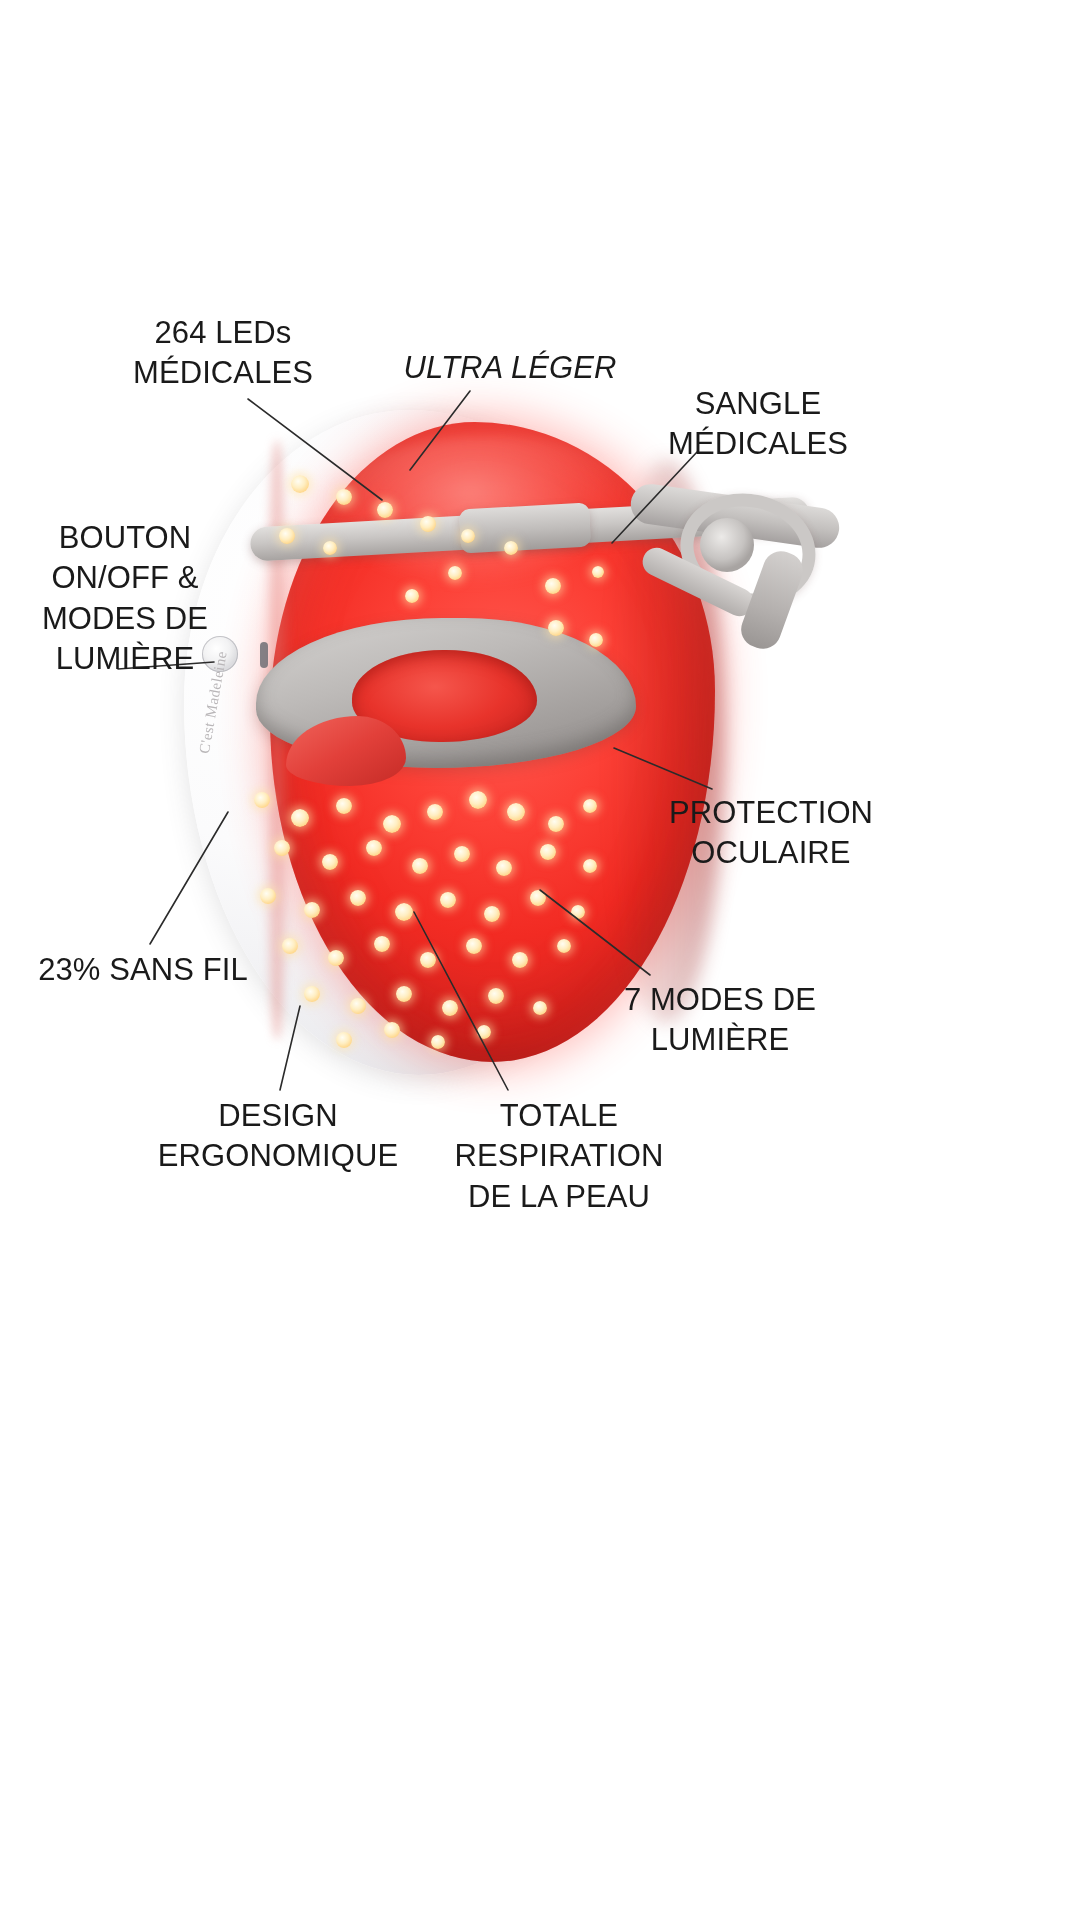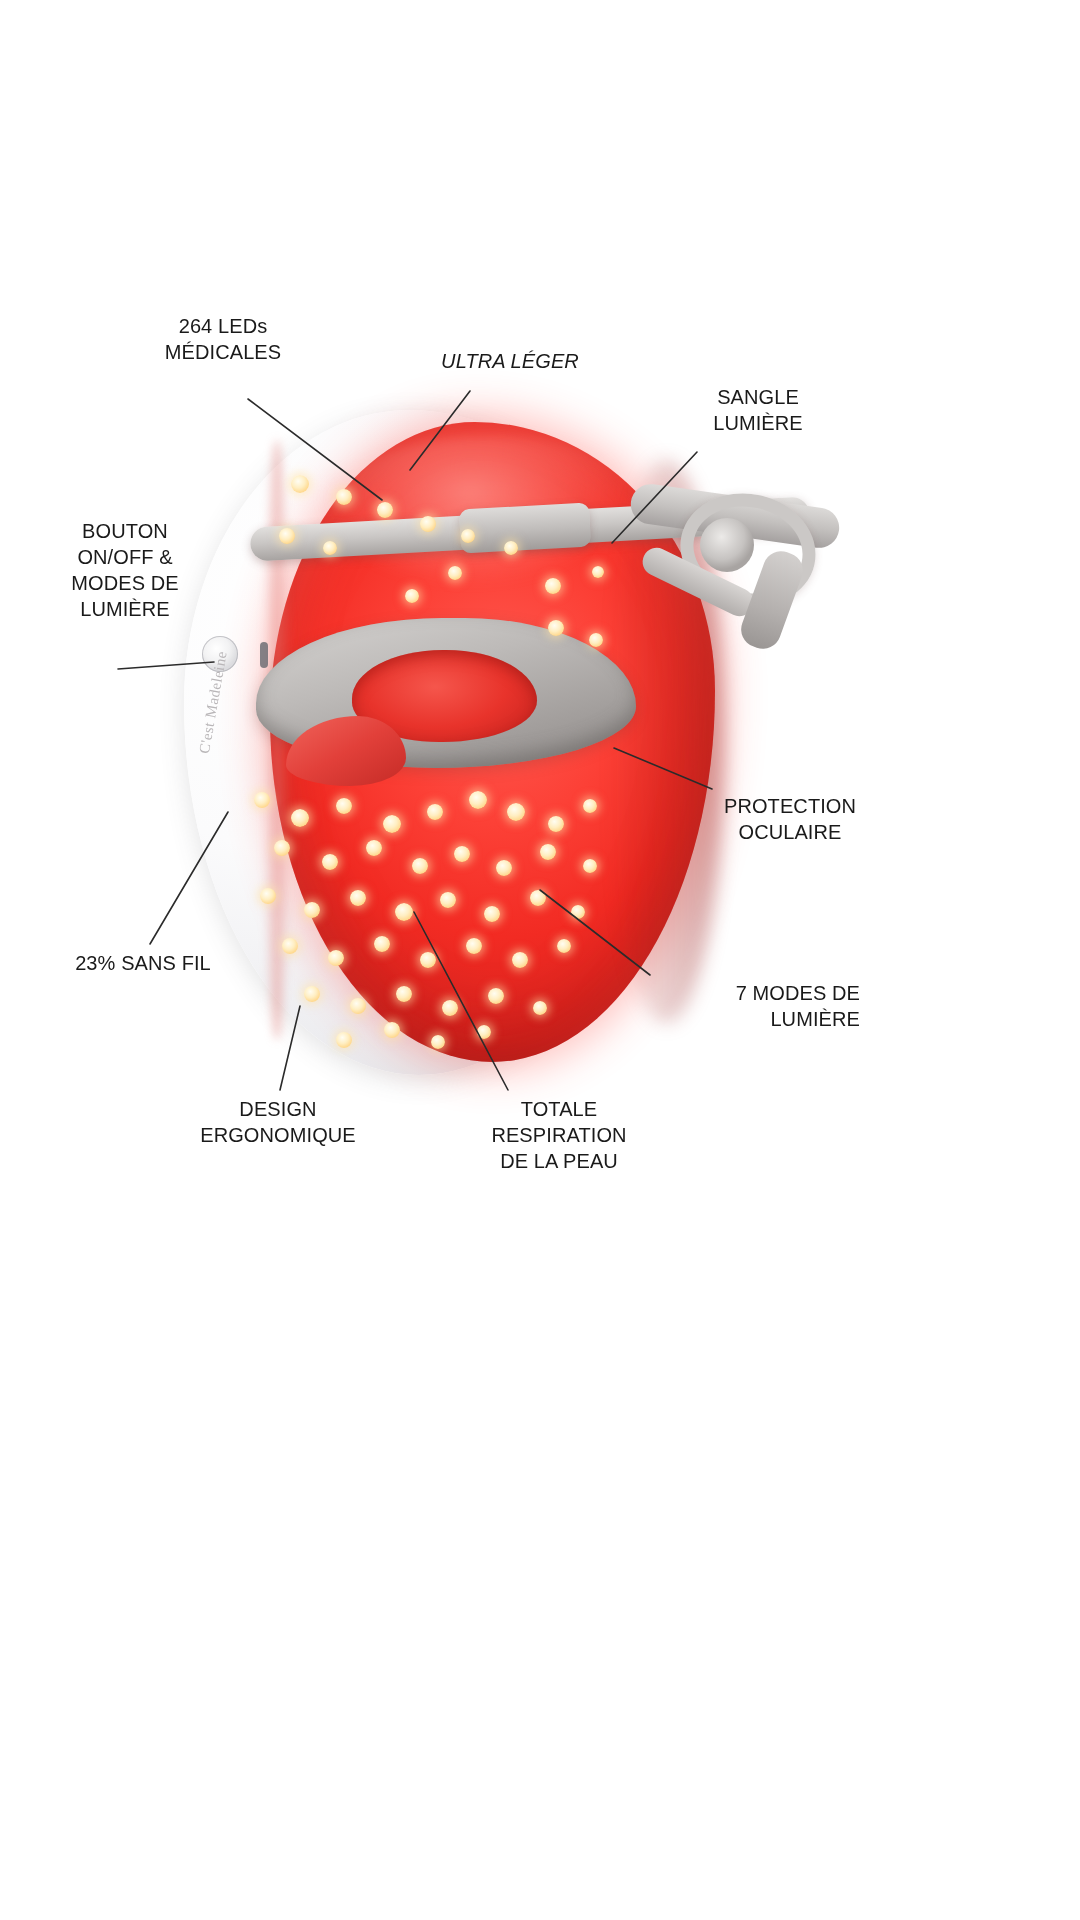--- a/index.html
+++ b/index.html
@@ -16,21 +16,21 @@
     height: 1920px;
     background: #ffffff;
     overflow: hidden;
   }
 
   
   .callout {
     position: absolute;
     color: #1a1a1a;
     font-family: "Liberation Sans", sans-serif;
-    font-size: 20px;
+    font-size: 31px;
     line-height: 1.30;
     letter-spacing: 0.1px;
     white-space: pre-line;
     font-weight: 400;
     -webkit-font-smoothing: antialiased;
   }
   .callout.c-center { text-align: center; }
 
   
   #leaders {
@@ -363,29 +363,29 @@
         <line x1="280" y1="1090" x2="300" y2="1006"></line>
         <line x1="508" y1="1090" x2="414" y2="912"></line>
       </g>
   </svg>
 
   <div id="callout-layer">
       <div class="callout c-center" style="left: 88px; top: 313px; width: 270px;">264 LEDs
 MÉDICALES</div>
       <div class="callout c-center" style="left: 400px; top: 348px; width: 220px; font-style: italic;">ULTRA LÉGER</div>
       <div class="callout c-center" style="left: 648px; top: 384px; width: 220px;">SANGLE
-LUMIÈRE</div>
+MÉDICALES</div>
       <div class="callout c-center" style="left: 10px; top: 518px; width: 230px;">BOUTON
 ON/OFF &amp;
 MODES DE
 LUMIÈRE</div>
-      <div class="callout c-center" style="left: 650px; top: 793px; width: 280px;">PROTECTION
+      <div class="callout c-center" style="left: 631px; top: 793px; width: 280px;">PROTECTION
 OCULAIRE</div>
       <div class="callout c-center" style="left: 28px; top: 950px; width: 230px;">23% SANS FIL</div>
-      <div class="callout c-center" style="left: 580px; top: 980px; width: 280px; text-align: right;">7 MODES DE
+      <div class="callout c-center" style="left: 580px; top: 980px; width: 280px;">7 MODES DE
 LUMIÈRE</div>
       <div class="callout c-center" style="left: 128px; top: 1096px; width: 300px;">DESIGN
 ERGONOMIQUE</div>
       <div class="callout c-center" style="left: 424px; top: 1096px; width: 270px;">TOTALE
 RESPIRATION
 DE LA PEAU</div>
     </div>
 
 </div>
 

